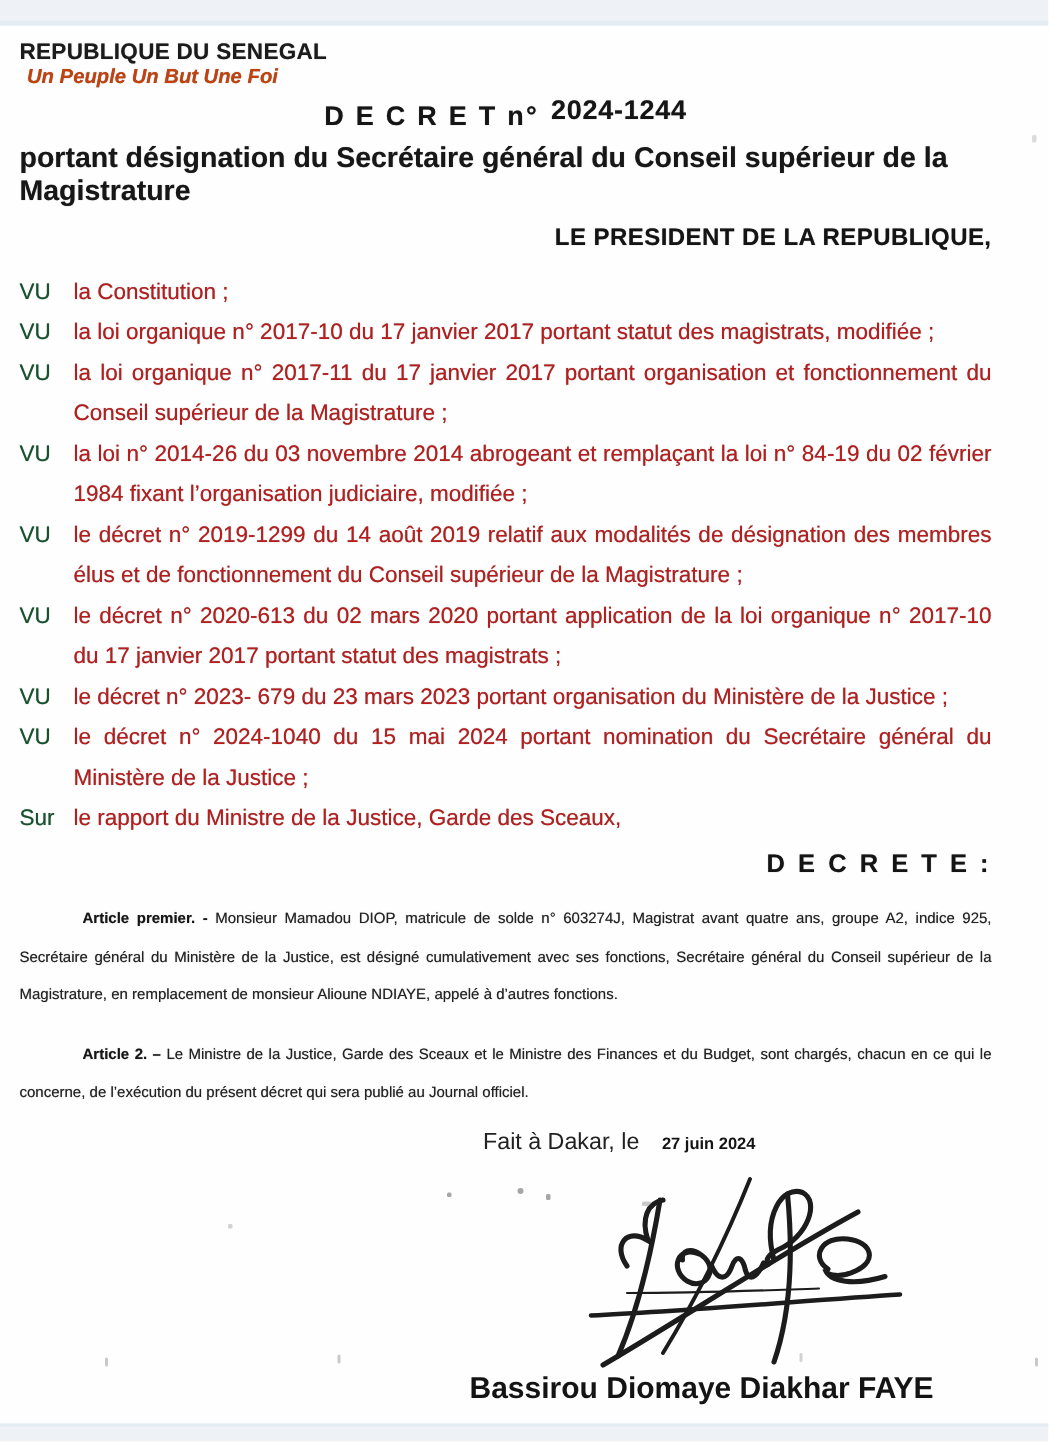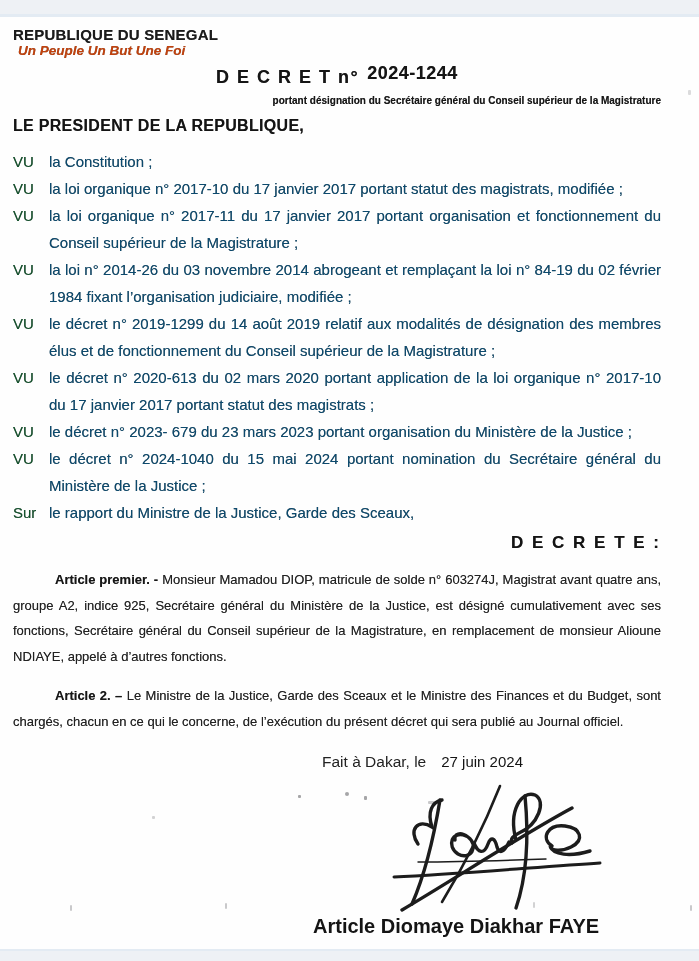--- a/index.html
+++ b/index.html
@@ -27,35 +27,35 @@
     position: relative;
     padding: 13px 38px 0 13px;
     text-shadow: 0 0 0.6px rgba(20,20,20,0.55);
   }
 
   .republic { margin-top: 13px; font-size: 15px; font-weight: bold; letter-spacing: 0.2px; color: #1b1b1b; }
   .motto { margin-left: 5px; font-size: 13.5px; font-weight: bold; font-style: italic; color: #c2410c; }
 
   .decree-line { text-align: center; margin-top: 9px; font-size: 18px; font-weight: bold; color: #151515; letter-spacing: 1.5px; }
   .decree-no { position: relative; top: -4px; margin-left: 8px; letter-spacing: 0.5px; }
-  .subject { text-align: right; margin-top: 7px; font-size: 10px; font-weight: bold; color: #171717; }
-  .president { text-align: left; margin-top: 11px; font-size: 16px; font-weight: bold; letter-spacing: 0.3px; color: #141414; }
+  .subject { text-align: left; margin-top: 7px; font-size: 19px; font-weight: bold; color: #171717; }
+  .president { text-align: right; margin-top: 11px; font-size: 16px; font-weight: bold; letter-spacing: 0.3px; color: #141414; }
 
   .visas { margin-top: 13px; }
   .visa-row { display: flex; font-size: 15px; line-height: 27px; }
   .visa-label { width: 36px; flex-shrink: 0; color: #14532d; }
-  .visa-text { flex: 1; text-align: justify; color: #0c4a6e; }
+  .visa-text { flex: 1; text-align: justify; color: #b91c1c; }
 
   .decrete-heading { text-align: right; margin: 7px 0 5px 0; font-size: 17px; font-weight: bold; letter-spacing: 2px; color: #141414; }
 
-  .article { margin: 14px 0 0 0; font-size: 13px; line-height: 25.5px; text-align: justify; text-indent: 42px; }
+  .article { margin: 14px 0 0 0; font-size: 10px; line-height: 25.5px; text-align: justify; text-indent: 42px; }
   .article-title { font-weight: bold; color: #161616; }
 
   .closing-line { position: absolute; top: 753px; left: 322px; font-size: 15.5px; white-space: nowrap; }
-  .closing-date { font-size: 15px; font-weight: normal; margin-left: 15px; color: #141414; }
+  .closing-date { font-size: 11px; font-weight: bold; margin-left: 15px; color: #141414; }
 
   .signature-box { position: absolute; top: 780px; left: 388px; width: 228px; height: 140px; }
   .signature-box svg { width: 100%; height: 100%; }
 
   .signer-name { position: absolute; top: 915px; left: 313px; font-size: 20px; font-weight: bold; color: #141414; white-space: nowrap; }
 
   .speck { position: absolute; background: rgba(60,60,65,0.45); border-radius: 1px; }
   .s1 { top: 795px; left: 298px; width: 3px; height: 3px; }
   .s2 { top: 792px; left: 345px; width: 4px; height: 4px; border-radius: 50%; }
   .s3 { top: 796px; left: 364px; width: 3px; height: 4px; }
@@ -159,21 +159,21 @@
 
         <path d="M6,97 C70,94 150,87 212,83" stroke-width="3"></path>
 
         <path d="M14,130 C62,102 132,56 184,28"></path>
 
         <path d="M112,6 C96,46 76,86 54,122" stroke-width="2.6"></path>
       </g>
     </svg>
   </div>
 
-  <div class="signer-name">Article Diomaye Diakhar FAYE</div>
+  <div class="signer-name">Bassirou Diomaye Diakhar FAYE</div>
 
   <div class="speck s1"></div>
   <div class="speck s2"></div>
   <div class="speck s3"></div>
   <div class="speck s4"></div>
   <div class="speck s5"></div>
   <div class="speck s6"></div>
   <div class="speck s7"></div>
   <div class="speck s8"></div>
   <div class="speck s9"></div>

